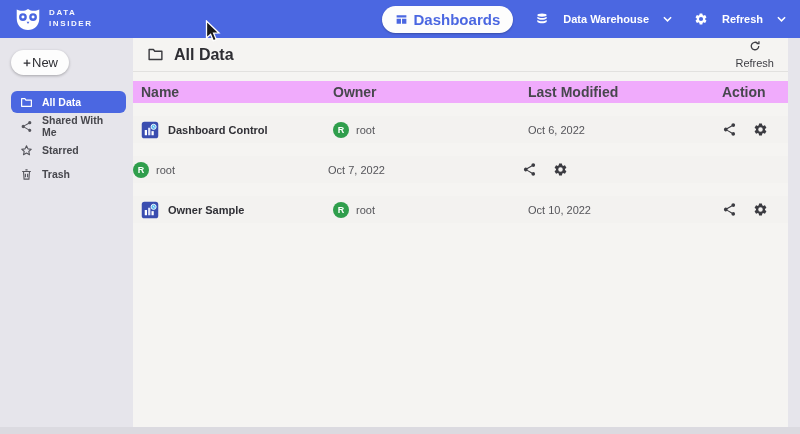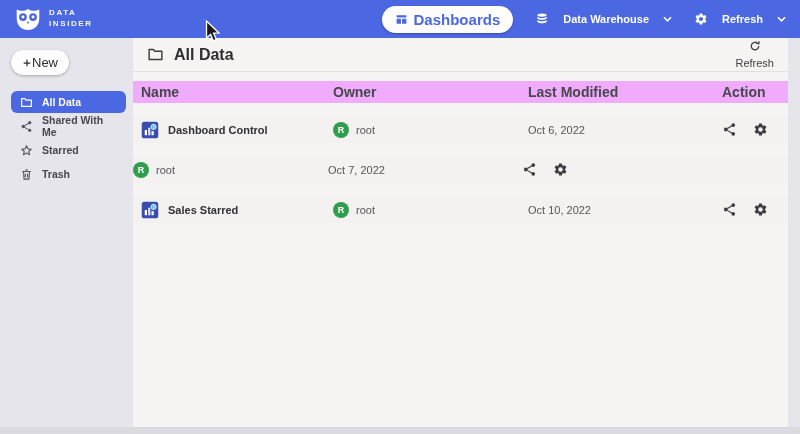--- a/index.html
+++ b/index.html
@@ -284,21 +284,21 @@
         <span class="file-icon">
           <svg width="18" height="18" viewBox="0 0 24 24">
             <rect x="1" y="1" width="22" height="22" rx="3.5" fill="#3a4db0"></rect>
             <rect x="5" y="12" width="3" height="7" fill="#fff"></rect>
             <rect x="9.5" y="9" width="3" height="10" fill="#dfe4fb"></rect>
             <rect x="14" y="13.5" width="3" height="5.5" fill="#fff"></rect>
             <circle cx="16.8" cy="7.8" r="3.4" fill="#53b9f0" stroke="#fff" stroke-width="1.2"></circle>
             <path d="M16.8 6.2v1.9l1.3.8" stroke="#fff" stroke-width="1" fill="none"></path>
           </svg>
         </span>
-        <span class="file-name">Sales Starred</span>
+        <span class="file-name">Owner Sample</span>
       </div>
       <div class="col-owner">
         <span class="avatar">R</span>
         <span class="cell-text">root</span>
       </div>
       <div class="col-modified cell-text">Oct 10, 2022</div>
       <div class="col-action">
         <span class="action-icon">
           <svg width="15" height="15" viewBox="0 0 24 24" fill="currentColor">
               <path d="M18 16.1c-.76 0-1.44.3-1.96.77l-7.13-4.15c.05-.23.09-.46.09-.72s-.04-.49-.09-.72l7.05-4.11c.54.5 1.25.81 2.04.81a3 3 0 1 0-3-3c0 .24.04.47.09.7L8.04 9.79A2.99 2.99 0 0 0 3 12a3 3 0 0 0 5.04 2.19l7.12 4.17c-.05.21-.08.43-.08.66a2.92 2.92 0 1 0 2.92-2.92z"></path>

